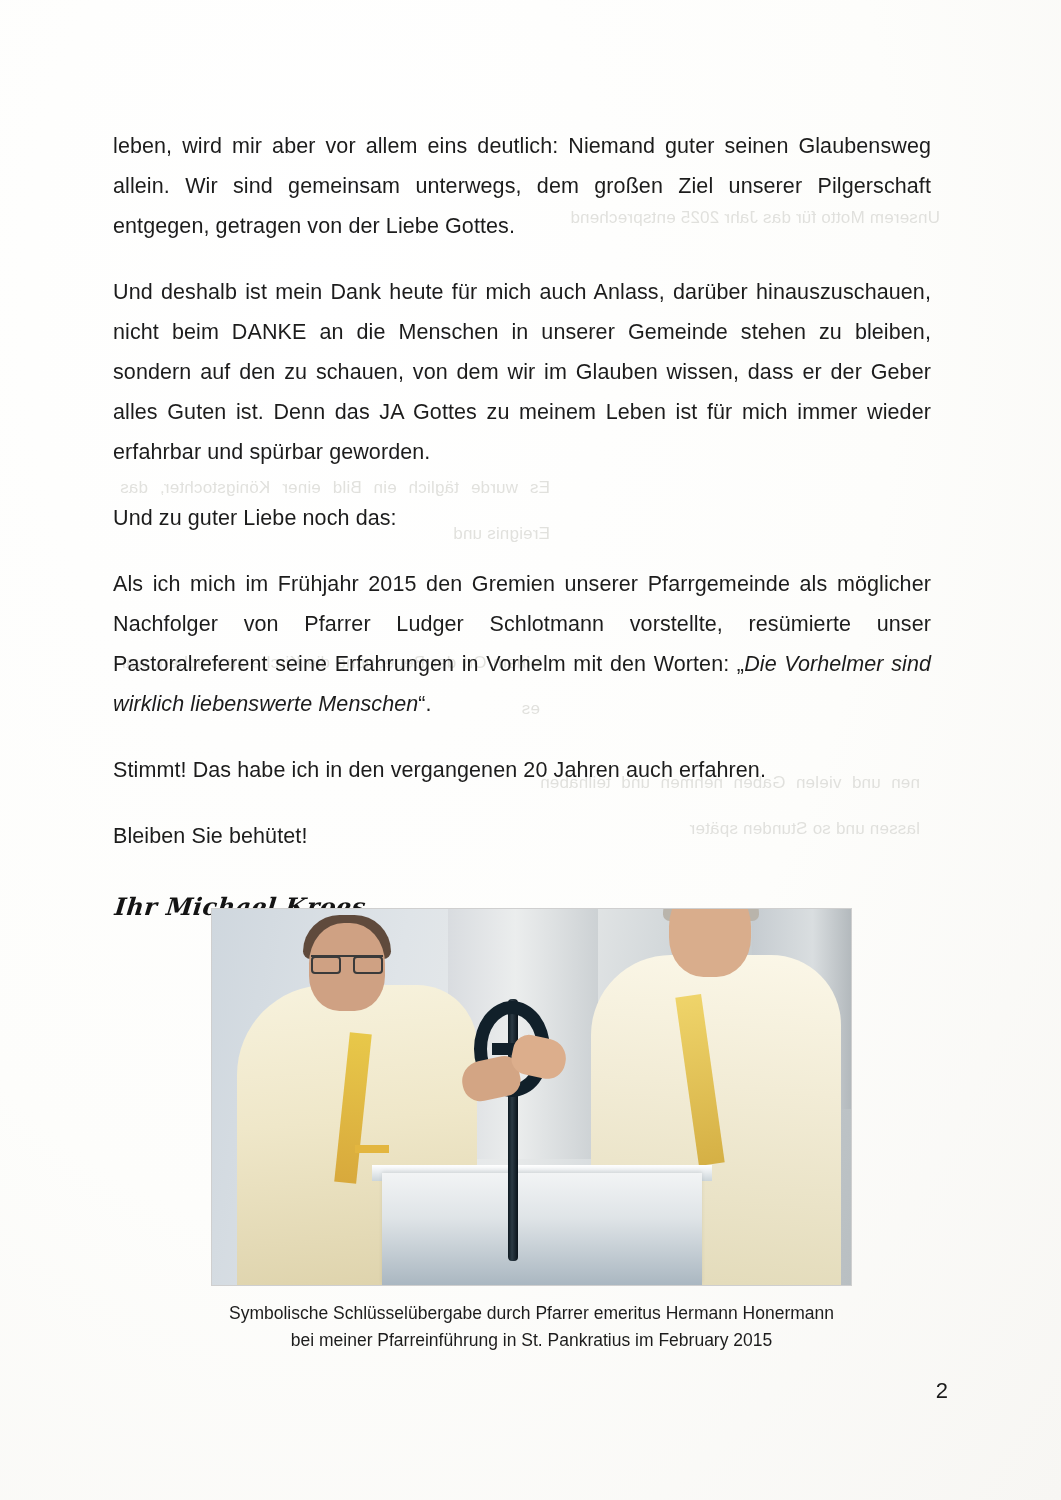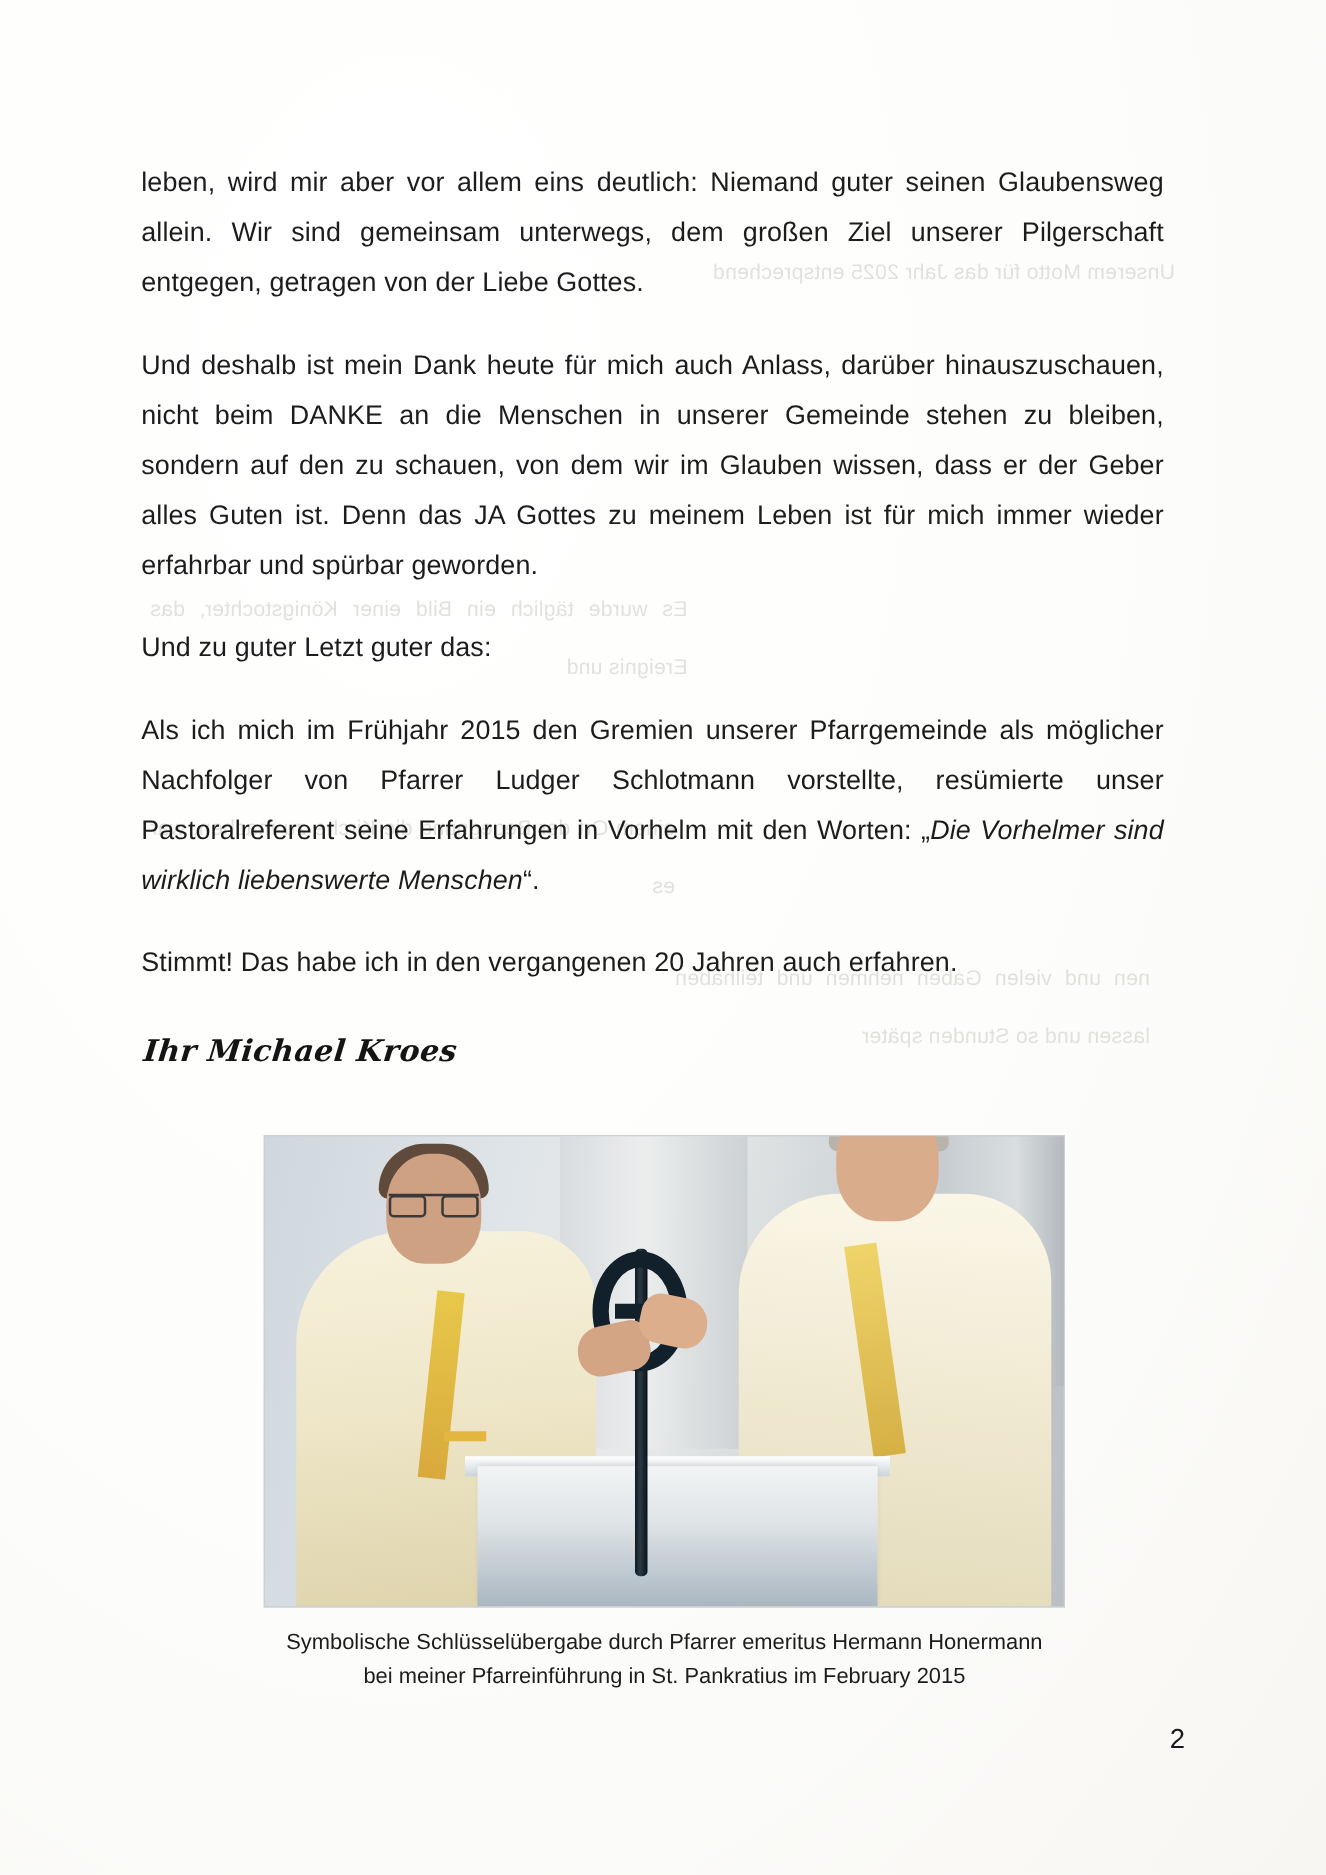--- a/index.html
+++ b/index.html
@@ -250,26 +250,27 @@
   <div class="bleed-through b2">Es wurde täglich ein Bild einer Königstochter, das Ereignis und</div>
   <div class="bleed-through b3">einem Ort der Begegnung die Kirche zu machen, war es</div>
   <div class="bleed-through b4">nen und vielen Gaben nehmen und teilhaben lassen und so Stunden später</div>
 
   <div class="content">
 
     <p class="body-text">leben, wird mir aber vor allem eins deutlich: Niemand guter seinen Glaubensweg allein. Wir sind gemeinsam unterwegs, dem großen Ziel unserer Pilgerschaft entgegen, getragen von der Liebe Gottes.</p>
 
     <p class="body-text">Und deshalb ist mein Dank heute für mich auch Anlass, darüber hinauszuschauen, nicht beim DANKE an die Menschen in unserer Gemeinde stehen zu bleiben, sondern auf den zu schauen, von dem wir im Glauben wissen, dass er der Geber alles Guten ist. Denn das JA Gottes zu meinem Leben ist für mich immer wieder erfahrbar und spürbar geworden.</p>
 
-    <p class="body-text last-line-left">Und zu guter Letzt guter das:</p>
+    <p class="body-text last-line-left">Und zu guter Liebe noch das:</p>
 
     <p class="body-text"><span>Als ich mich im Frühjahr 2015 den Gremien unserer Pfarrgemeinde als möglicher Nachfolger von Pfarrer Ludger Schlotmann vorstellte, resümierte unser Pastoralreferent seine Erfahrungen in Vorhelm mit den Worten: „</span><span class="italic">Die Vorhelmer sind wirklich liebenswerte Menschen</span><span>“.</span></p>
 
     <p class="body-text last-line-left">Stimmt! Das habe ich in den vergangenen 20 Jahren auch erfahren.</p>
 
+    <p class="body-text last-line-left">Bleiben Sie behütet!</p>
 
     <div class="signature">Ihr Michael Kroes</div>
   </div>
 
   <div class="figure">
     <div class="photo">
       <div class="ph-wall"></div>
       <div class="ph-pillar"></div>
       <div class="ph-pillar2"></div>
 

